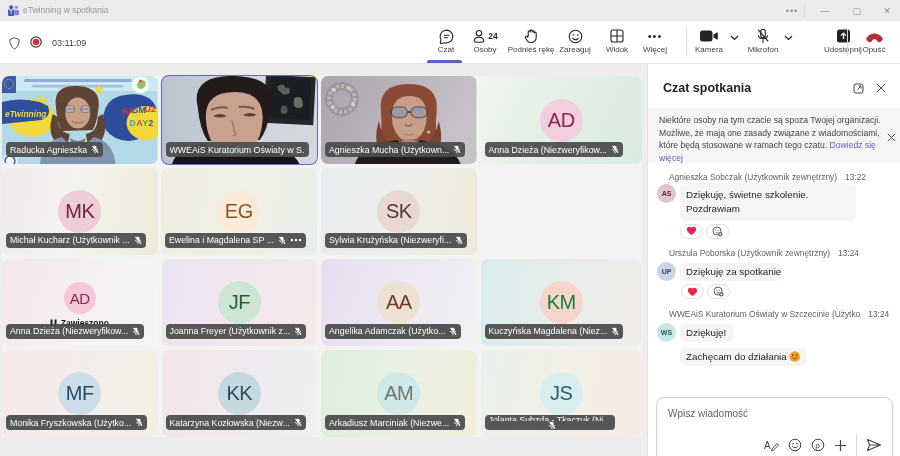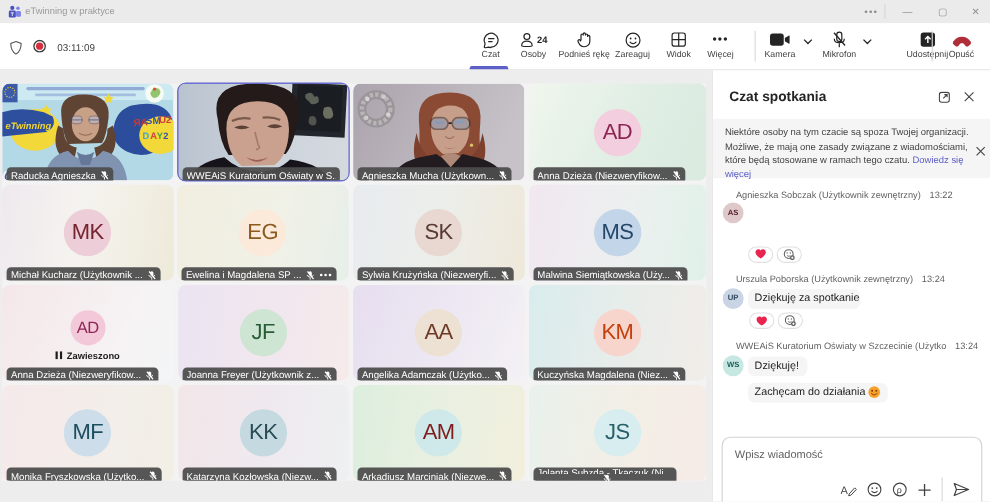--- a/index.html
+++ b/index.html
@@ -18,21 +18,21 @@
   .tbtn .lbl { font-size:8px; margin-top:1px; white-space:nowrap; }
   .ibox { height:16px; display:flex; align-items:center; }
   .vsep { position:absolute; top:7px; height:28px; width:1px; background:#d9d9d9; }
   #czatline { position:absolute; left:427px; top:39px; width:35px; height:3px; border-radius:2px 2px 0 0; background:#5b5fc7; }
 
   
   #stage { position:absolute; left:0; top:64px; width:647px; height:392px; background:#ededed; }
   .tile { position:absolute; border-radius:7px; overflow:hidden; }
   .ini { position:absolute; border-radius:50%; display:flex; align-items:center; justify-content:center; font-size:20px; letter-spacing:-.5px; }
   .nlab { position:absolute; left:4px; display:inline-flex; align-items:center; height:15px; max-width:calc(100% - 12px);
-          background:rgba(77,77,77,.94); border-radius:4px; color:#fff; font-size:8.8px; padding:0 4px; white-space:nowrap;margin-top:10px; }
+          background:rgba(77,77,77,.94); border-radius:4px; color:#fff; font-size:8.8px; padding:0 4px; white-space:nowrap; }
   .nlab .nm { overflow:hidden; }
   .nlab svg { flex:0 0 auto; margin-left:4px; }
   .zaw { position:absolute; display:flex; align-items:center; font-size:8.5px; font-weight:bold; color:#1c1c1c; }
 
   
   #chat { position:absolute; left:647px; top:64px; width:253px; height:392px; background:#fff; border-left:1px solid #e3e3e3; }
   #chat h1 { position:absolute; left:15px; top:17px; font-size:12.5px; color:#242424; }
   #banner { position:absolute; left:0; top:44px; width:253px; height:54px; background:#f5f5f5; color:#424242;
             font-size:8.6px; line-height:12.7px; padding:6px 18px 0 11px; }
   #banner a { color:#5b5fc7; text-decoration:none; }
@@ -51,21 +51,21 @@
 <body>
 
 <div id="titlebar">
   <svg class="tlogo" width="13" height="13" viewBox="0 0 13 13">
     <circle cx="4.2" cy="3.2" r="1.9" fill="#4b53bc"></circle>
     <circle cx="9.3" cy="3.4" r="1.6" fill="#7b83eb"></circle>
     <rect x="1" y="5.6" width="6.4" height="6.4" rx="1.2" fill="#4b53bc"></rect>
     <rect x="7.6" y="5.9" width="4.4" height="5.4" rx="1" fill="#7b83eb"></rect>
     <text x="4.1" y="10.3" font-size="4.5" fill="#fff" text-anchor="middle" font-weight="bold">T</text>
   </svg>
-  <span class="title">eTwinning w praktyce</span>
+  <span class="title">eTwinning w spotkania</span>
   <div class="winctl" style="left:784px;width:16px;letter-spacing:1px;">•••</div>
   <div class="winctl" style="left:804px;width:1px;background:#d6d6d6;height:13px;top:4px;"></div>
   <div class="winctl" style="left:818px;width:14px;">—</div>
   <div class="winctl" style="left:850px;width:14px;">▢</div>
   <div class="winctl" style="left:880px;width:14px;">✕</div>
 </div>
 
 <div id="toolbar">
   <svg class="abs" style="left:9px;top:16px" width="11" height="13" viewBox="0 0 11 13">
     <path d="M5.5 .8 L10.2 2.5 C10.2 6.5 9 10 5.5 12.2 C2 10 .8 6.5 .8 2.5 Z" fill="none" stroke="#555" stroke-width="1"></path>
@@ -337,32 +337,20 @@
       <div class="nlab" style="top:65.3px;">
         <span class="nm">Sylwia Krużyńska (Niezweryfi...</span>
         <svg width="8" height="9" viewBox="0 0 14 15">
           <rect x="4.4" y="0.8" width="5.2" height="8.6" rx="2.6" fill="#fff"></rect>
           <path d="M2.4 7.2 c0 4 9.2 4 9.2 0 M7 10.6 v2.8" fill="none" stroke="#fff" stroke-width="1.5" stroke-linecap="round"></path>
           <path d="M2.6 1.2 l9.6 12" stroke="#fff" stroke-width="2.4"></path>
           <path d="M1.4 2.2 l9.6 12" stroke="rgba(77,77,77,1)" stroke-width="1.1"></path>
         </svg>
       </div>
     </div>
-    <div class="tile" style="left: 480.5px; top: 103.5px; width: 161.5px; height: 87.3px; background: linear-gradient(100deg, rgb(241, 231, 240), rgb(236, 240, 239) 55%, rgb(224, 241, 233));">
-      <div class="ini" style="left:59.25px;top:22.15px;width:43px;height:43px;background:#c3d5e9;color:#25486a;">MS</div>
-      <div class="nlab" style="top:65.3px;">
-        <span class="nm">Malwina Siemiątkowska (Uży...</span>
-        <svg width="8" height="9" viewBox="0 0 14 15">
-          <rect x="4.4" y="0.8" width="5.2" height="8.6" rx="2.6" fill="#fff"></rect>
-          <path d="M2.4 7.2 c0 4 9.2 4 9.2 0 M7 10.6 v2.8" fill="none" stroke="#fff" stroke-width="1.5" stroke-linecap="round"></path>
-          <path d="M2.6 1.2 l9.6 12" stroke="#fff" stroke-width="2.4"></path>
-          <path d="M1.4 2.2 l9.6 12" stroke="rgba(77,77,77,1)" stroke-width="1.1"></path>
-        </svg>
-      </div>
-    </div>
     <div class="tile" style="left: 2px; top: 194.7px; width: 155.5px; height: 87.3px; background: linear-gradient(110deg, rgb(244, 231, 233), rgb(246, 243, 244) 70%, rgb(243, 245, 246));">
       <div class="ini" style="left:61.75px;top:23.65px;width:32px;height:32px;background:#f3c9da;color:#8c2553;font-size:15px;">AD</div>
       <div class="zaw" style="left:47.75px;top:59.3px;"><svg width="7" height="8" viewBox="0 0 7 8" style="margin-right:4px">
           <rect x="0.5" y="0.5" width="2" height="7" fill="#1c1c1c"></rect>
           <rect x="4.5" y="0.5" width="2" height="7" fill="#1c1c1c"></rect>
         </svg>Zawieszono</div>
       <div class="nlab" style="top:65.3px;">
         <span class="nm">Anna Dzieża (Niezweryfikow...</span>
         <svg width="8" height="9" viewBox="0 0 14 15">
           <rect x="4.4" y="0.8" width="5.2" height="8.6" rx="2.6" fill="#fff"></rect>
@@ -390,21 +378,21 @@
         <span class="nm">Angelika Adamczak (Użytko...</span>
         <svg width="8" height="9" viewBox="0 0 14 15">
           <rect x="4.4" y="0.8" width="5.2" height="8.6" rx="2.6" fill="#fff"></rect>
           <path d="M2.4 7.2 c0 4 9.2 4 9.2 0 M7 10.6 v2.8" fill="none" stroke="#fff" stroke-width="1.5" stroke-linecap="round"></path>
           <path d="M2.6 1.2 l9.6 12" stroke="#fff" stroke-width="2.4"></path>
           <path d="M1.4 2.2 l9.6 12" stroke="rgba(77,77,77,1)" stroke-width="1.1"></path>
         </svg>
       </div>
     </div>
     <div class="tile" style="left: 480.5px; top: 194.7px; width: 161.5px; height: 87.3px; background: linear-gradient(100deg, rgb(217, 236, 237), rgb(232, 237, 234) 55%, rgb(241, 236, 232));">
-      <div class="ini" style="left:59.25px;top:22.15px;width:43px;height:43px;background:#f8d5cc;color:#c2410c;">KM</div>
+      <div class="ini" style="left:59.25px;top:22.15px;width:43px;height:43px;background:#f8d5cc;color:#15803d;">KM</div>
       <div class="nlab" style="top:65.3px;justify-content:flex-end;">
         <span class="nm">Kuczyńska Magdalena (Niez...</span>
         <svg width="8" height="9" viewBox="0 0 14 15">
           <rect x="4.4" y="0.8" width="5.2" height="8.6" rx="2.6" fill="#fff"></rect>
           <path d="M2.4 7.2 c0 4 9.2 4 9.2 0 M7 10.6 v2.8" fill="none" stroke="#fff" stroke-width="1.5" stroke-linecap="round"></path>
           <path d="M2.6 1.2 l9.6 12" stroke="#fff" stroke-width="2.4"></path>
           <path d="M1.4 2.2 l9.6 12" stroke="rgba(77,77,77,1)" stroke-width="1.1"></path>
         </svg>
       </div>
     </div>
@@ -426,21 +414,21 @@
         <span class="nm">Katarzyna Kozłowska (Niezw...</span>
         <svg width="8" height="9" viewBox="0 0 14 15">
           <rect x="4.4" y="0.8" width="5.2" height="8.6" rx="2.6" fill="#fff"></rect>
           <path d="M2.4 7.2 c0 4 9.2 4 9.2 0 M7 10.6 v2.8" fill="none" stroke="#fff" stroke-width="1.5" stroke-linecap="round"></path>
           <path d="M2.6 1.2 l9.6 12" stroke="#fff" stroke-width="2.4"></path>
           <path d="M1.4 2.2 l9.6 12" stroke="rgba(77,77,77,1)" stroke-width="1.1"></path>
         </svg>
       </div>
     </div>
     <div class="tile" style="left: 321px; top: 286px; width: 155.5px; height: 87.3px; background: linear-gradient(100deg, rgb(220, 238, 221), rgb(233, 240, 226) 50%, rgb(242, 239, 220));">
-      <div class="ini" style="left:56.25px;top:22.15px;width:43px;height:43px;background:#cfe9ea;color:#7f1d1d;">AM</div>
+      <div class="ini" style="left:56.25px;top:22.15px;width:43px;height:43px;background:#cfe9ea;color:#737373;">AM</div>
       <div class="nlab" style="top:65.3px;">
         <span class="nm">Arkadiusz Marciniak (Niezwe...</span>
         <svg width="8" height="9" viewBox="0 0 14 15">
           <rect x="4.4" y="0.8" width="5.2" height="8.6" rx="2.6" fill="#fff"></rect>
           <path d="M2.4 7.2 c0 4 9.2 4 9.2 0 M7 10.6 v2.8" fill="none" stroke="#fff" stroke-width="1.5" stroke-linecap="round"></path>
           <path d="M2.6 1.2 l9.6 12" stroke="#fff" stroke-width="2.4"></path>
           <path d="M1.4 2.2 l9.6 12" stroke="rgba(77,77,77,1)" stroke-width="1.1"></path>
         </svg>
       </div>
     </div>
@@ -468,20 +456,21 @@
       <path d="M1 1 L9 9 M9 1 L1 9" stroke="#424242" stroke-width="1"></path>
     </svg>
 
   <div id="banner">Niektóre osoby na tym czacie są spoza Twojej organizacji. Możliwe, że mają one zasady związane z wiadomościami, które będą stosowane w ramach tego czatu. <a>Dowiedz się więcej</a></div>
   <svg class="abs" style="left:239px;top:69px" width="9" height="9" viewBox="0 0 9 9">
       <path d="M.8 .8 L8.2 8.2 M8.2 .8 L.8 8.2" stroke="#424242" stroke-width="1"></path>
     </svg>
 
   <div class="mhead" style="left:21px;top:108px;">Agnieszka Sobczak (Użytkownik zewnętrzny)<span class="tm">13:22</span></div>
   <div class="avat" style="left:9px;top:120px;background:#dfc8ca;color:#5c232c;">AS</div>
+  <div class="bub" style="left:32px;top:119px;width:176px;height:38px;display:block;padding-top:4.5px;line-height:14px;">Dziękuję, świetne szkolenie.<br>Pozdrawiam</div>
   <div class="pill" style="left:32px;top:159.5px;">
     <svg width="11" height="10" viewBox="0 0 11 10">
         <path d="M5.5 9 C 1.8 6.6 .4 4.6 .9 2.6 A 2.6 2.6 0 0 1 5.5 1.7 A 2.6 2.6 0 0 1 10.1 2.6 C 10.6 4.6 9.2 6.6 5.5 9 Z" fill="#e8254f"></path>
       </svg>
   </div>
   <div class="pill" style="left:57.5px;top:159.5px;">
     <svg width="11" height="11" viewBox="0 0 11 11">
         <circle cx="5" cy="5" r="4" fill="none" stroke="#616161" stroke-width="1"></circle>
         <circle cx="3.6" cy="4" r=".6" fill="#616161"></circle>
         <circle cx="6.4" cy="4" r=".6" fill="#616161"></circle>

